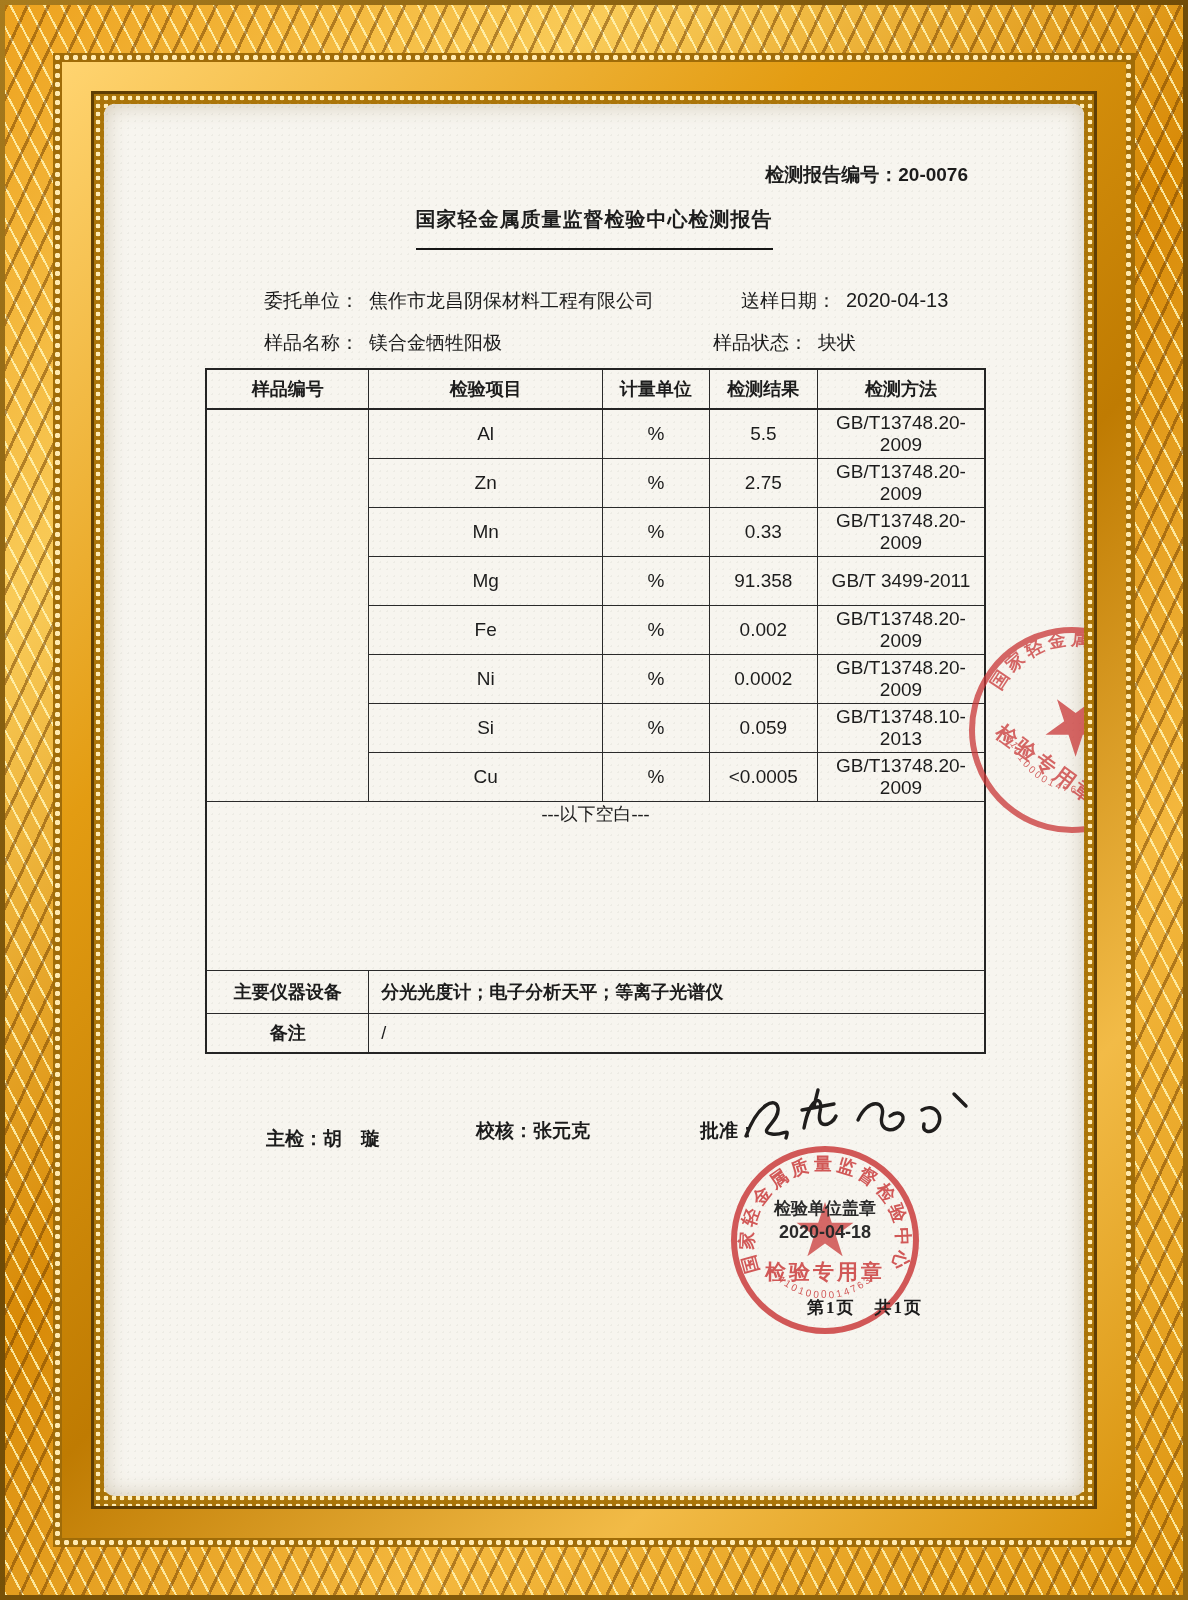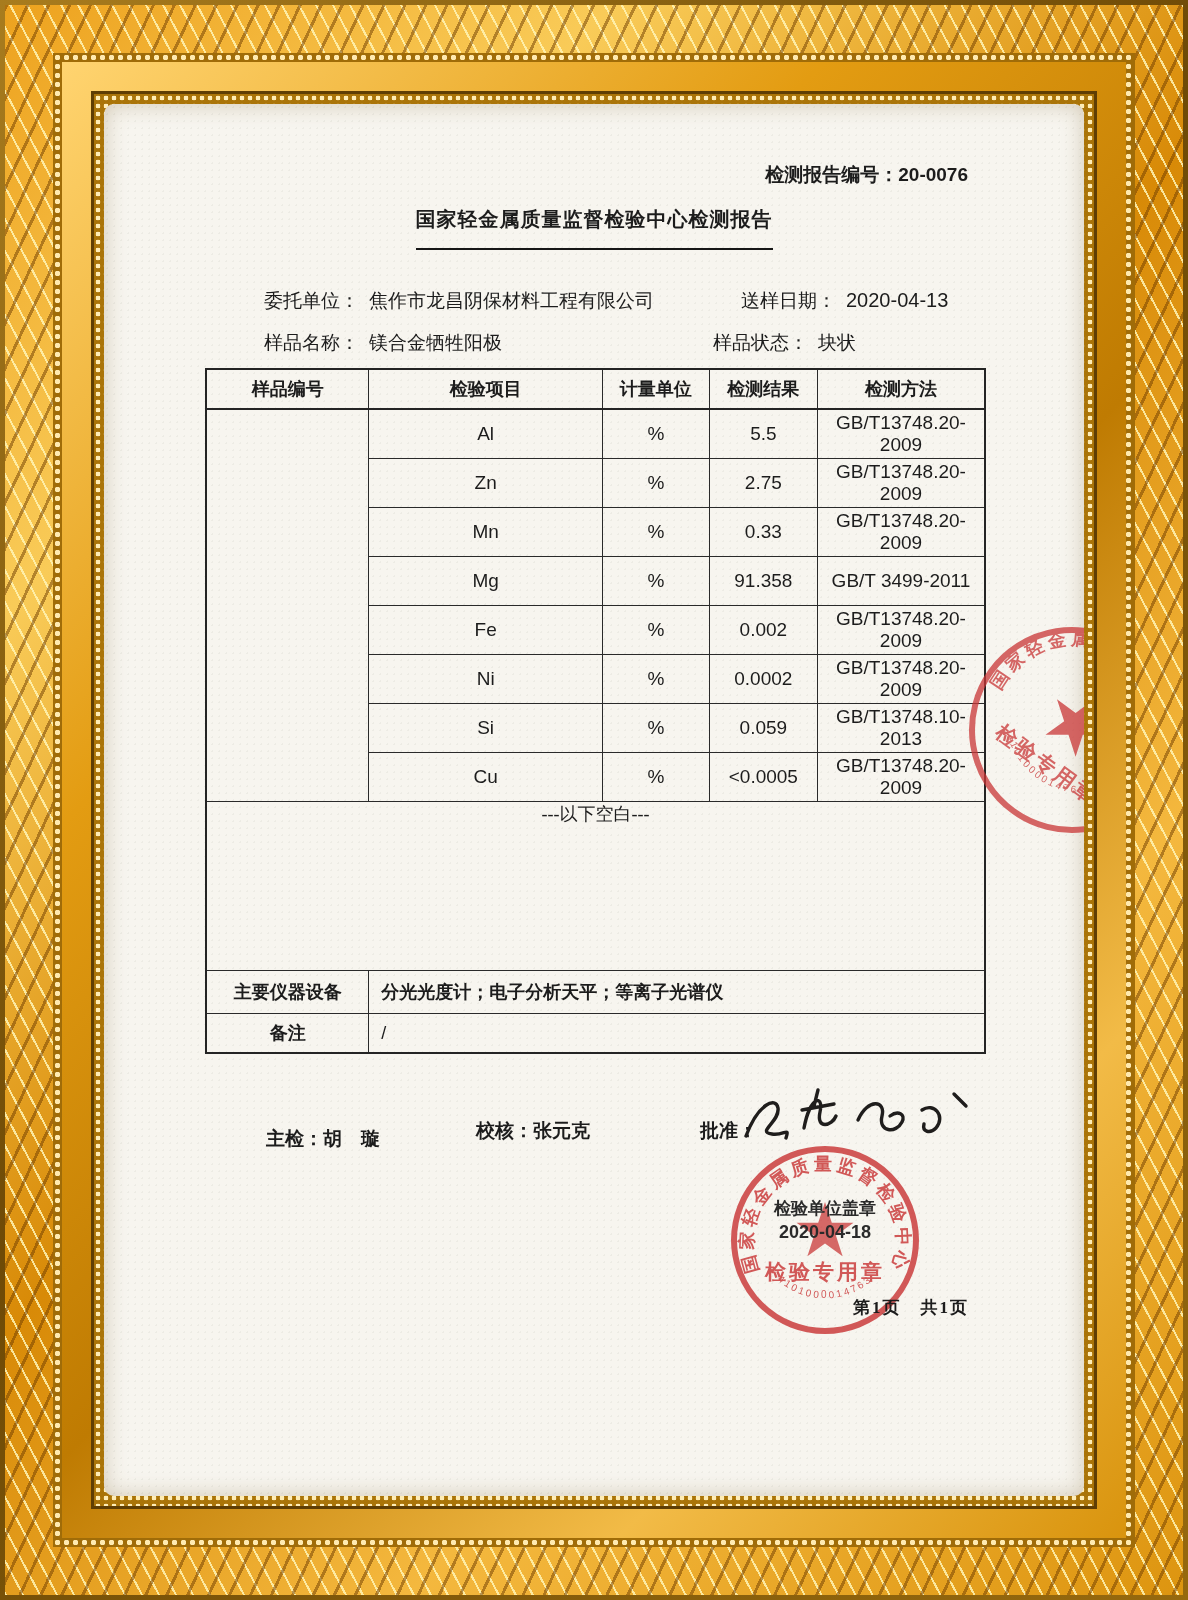--- a/index.html
+++ b/index.html
@@ -224,21 +224,21 @@
 
          <svg class="sig-ink" style="left:628px;top:972px;width:250px;height:84px;" viewBox="0 0 250 84">
            <g fill="none" stroke="#1f1d1c" stroke-width="3.4" stroke-linecap="round">
              <path d="M14,60 C26,28 44,20 46,32 C48,46 24,56 40,58 C52,60 58,50 54,62"></path>
              <path d="M72,52 C78,20 92,18 88,36 C84,54 100,50 104,40 M70,34 L102,28 M86,14 L82,30"></path>
              <path d="M126,44 C136,22 154,24 150,40 C146,56 164,58 170,46 C174,38 166,34 158,40"></path>
              <path d="M190,34 C202,26 214,40 204,52 C198,58 190,56 192,48 M222,18 L234,30"></path>
            </g>
          </svg>
 
-         <div class="abs footer cn" style="left:749px;top:1192px;">第1页　共1页</div>
+         <div class="abs footer cn" style="left:703px;top:1192px;">第1页　共1页</div>
 
        </div>
 
       </div>
      </div>
     </div>
    </div>
   </div>
  </div>
 </div>

